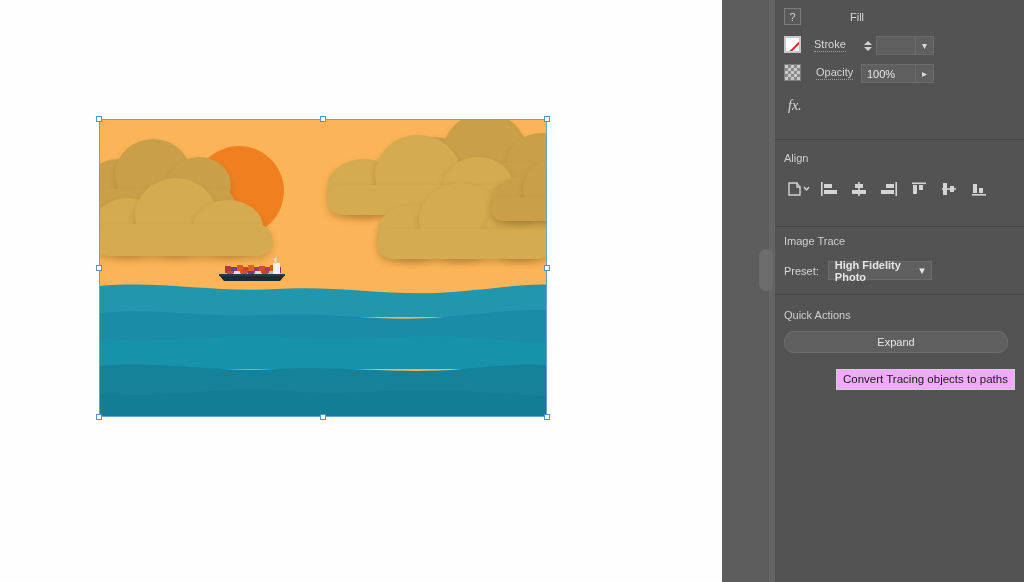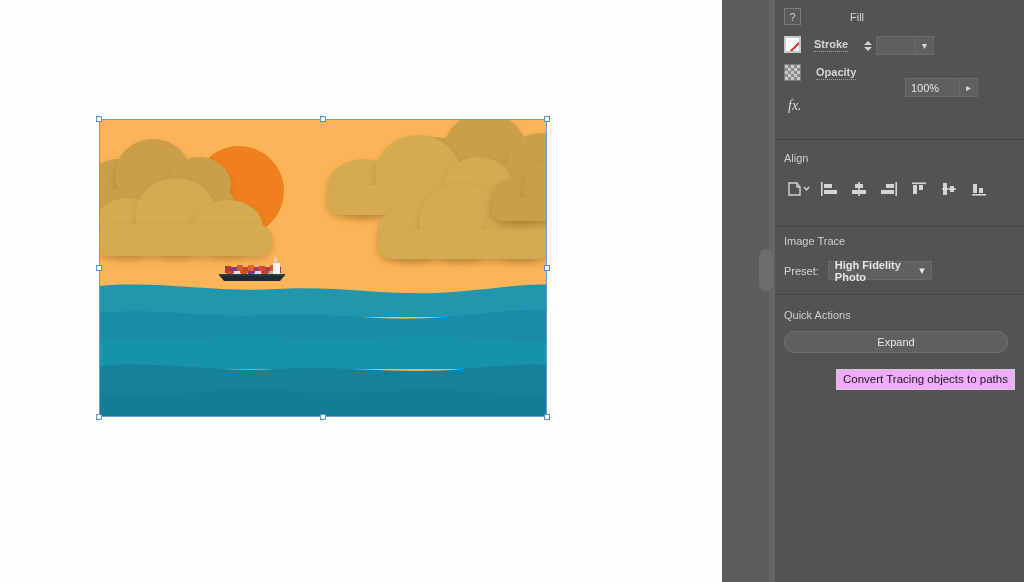--- a/index.html
+++ b/index.html
@@ -134,21 +134,20 @@
       linear-gradient(45deg, #8a8a8a 25%, transparent 25%, transparent 75%, #8a8a8a 75%);
     background-size: 6px 6px;
     background-position: 0 0, 3px 3px;
     background-color: #c9c9c9;
   }
 
   .lbl { color: #d6d6d6; font-size: 11px; }
   .lbl.link {
     border-bottom: 1px dotted #9e9e9e;
     padding-bottom: 1px;
-    font-weight: bold;
   }
   .sect-title { position: absolute; color: #cfcfcf; font-size: 11px; }
 
   
   .field {
     background: #5f5f5f;
     border: 1px solid #6b6b6b;
     height: 19px;
     display: flex; align-items: center;
     color: #e6e6e6; font-size: 11px;
@@ -359,21 +358,21 @@
           <span></span>
         </div>
         <div class="field chev" style="border-left:0;">▾</div>
       </div>
 
       <div class="row" style="left:9px;top:64px;">
         <div class="chip checker"></div>
         <div class="lbl link" style="margin-left:15px;">Opacity</div>
       </div>
 
-      <div class="row" style="left:86px;top:78px;margin-left:44px;">
+      <div class="row" style="left:86px;top:64px;">
         <div class="field" style="width:55px;padding:0 5px;">
           <span>100%</span>
         </div>
         <div class="field chev" style="border-left:0;">▸</div>
       </div>
 
       <div class="fx" style="left:13px;top:98px;">fx.</div>
 
       <div class="sep" style="top:139px;"></div>
 

